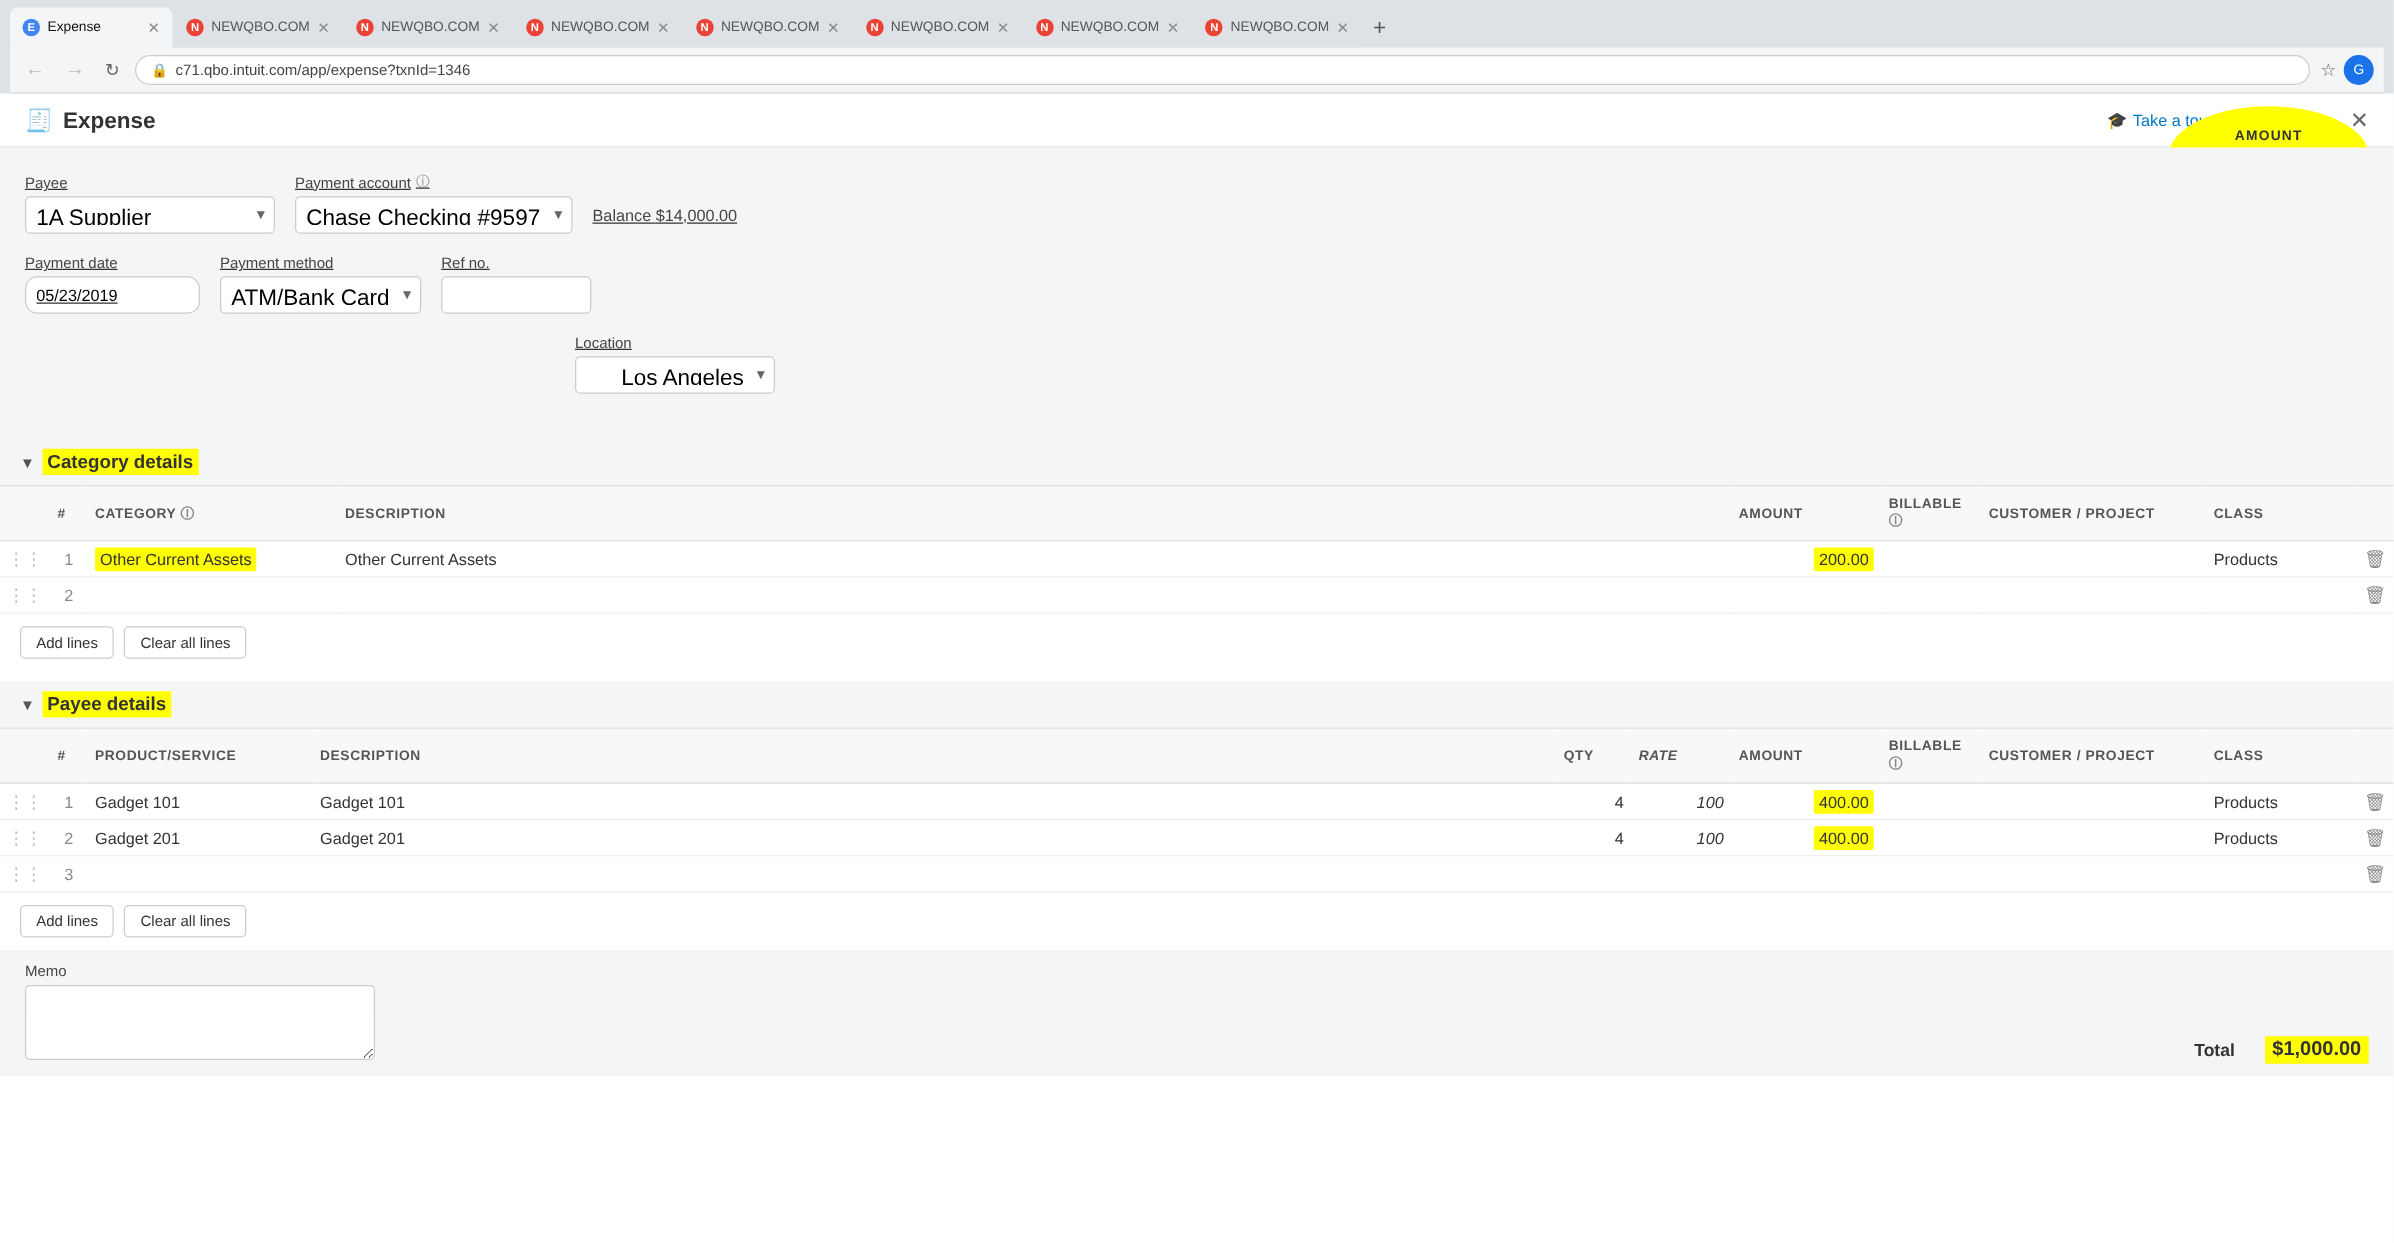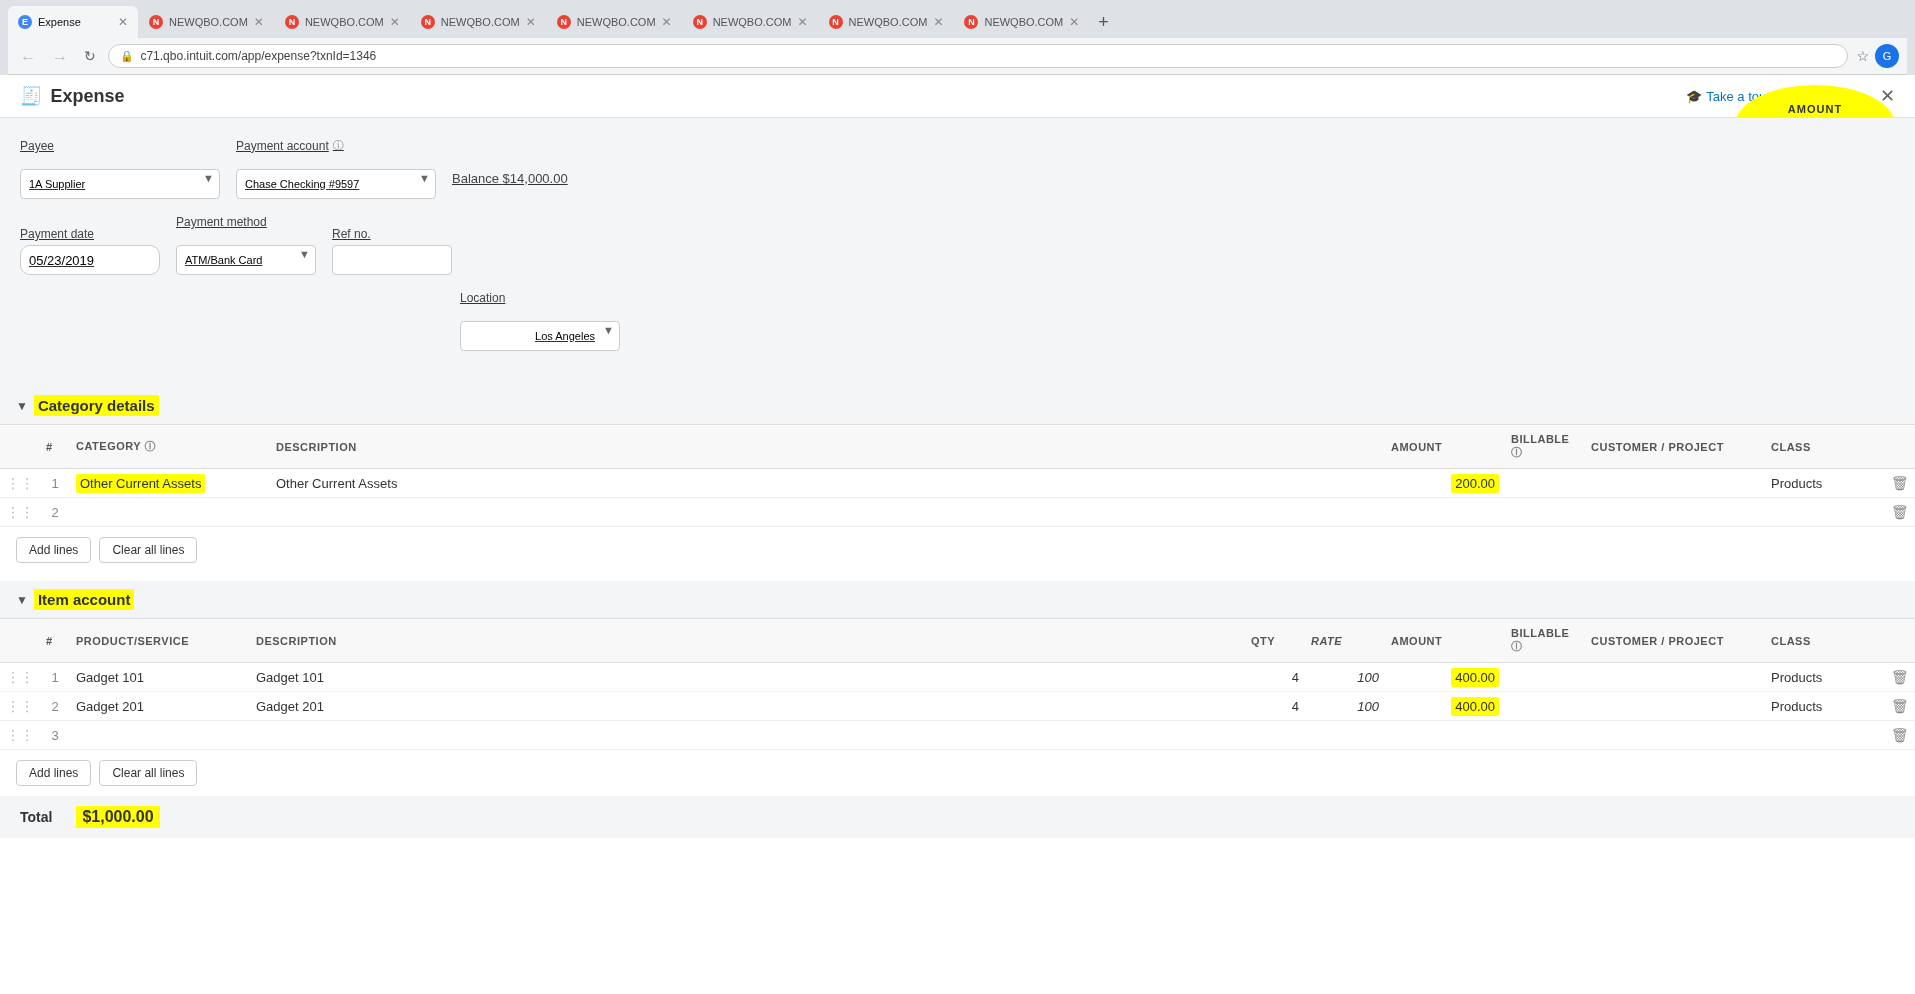--- a/index.html
+++ b/index.html
@@ -44,21 +44,21 @@
     .amount-value { font-size: 28px; font-weight: bold; color: #111; }
 
     
     .form-area { padding: 20px; background: #f4f5f7; position: relative; }
     .form-row { display: flex; align-items: flex-end; gap: 16px; margin-bottom: 16px; }
     .form-group { display: flex; flex-direction: column; gap: 4px; text-decoration: underline; }
     .form-label { font-size: 12px; color: #444; display: flex; align-items: center; gap: 4px; }
     .form-label-info { font-size: 11px; color: #888; cursor: pointer; }
     .form-input { border: 1px solid #ccc; border-radius: 4px; padding: 6px 8px; font-size: 13px; background: #fff; height: 30px; }
     .form-select-wrapper { position: relative; display: inline-flex; align-items: center; }
-    .form-select { border: 1px solid #ccc; border-radius: 4px; padding: 6px 24px 6px 8px; font-size: 11px; background: #fff; appearance: none; height: 30px; min-width: 180px; margin-top: 12px; }
+    .form-select { border: 1px solid #ccc; border-radius: 4px; padding: 6px 24px 6px 8px; font-size: 18px; background: #fff; appearance: none; height: 30px; min-width: 180px; }
     .select-arrow { position: absolute; right: 6px; pointer-events: none; font-size: 11px; color: #666; }
     .balance-text { font-size: 13px; color: #444; margin-left: 8px; align-self: center; }
     .ref-input { width: 120px; }
     .location-select { min-width: 160px; text-align: right; }
 
     
     .section-header { display: flex; align-items: center; gap: 6px; padding: 8px 16px; background: #f4f5f7; }
     .section-toggle { cursor: pointer; color: #555; font-size: 12px; }
     .section-title { font-size: 15px; font-weight: bold; background: #ffff00; padding: 2px 4px; }
 
@@ -320,21 +320,21 @@
       </tbody>
     </table>
     <div class="table-actions">
       <button class="action-btn">Add lines</button>
       <button class="action-btn">Clear all lines</button>
     </div>
   </div>
 
   <div class="section-header" style="margin-top:8px;">
     <span class="section-toggle">▼</span>
-    <span class="section-title">Item account</span>
+    <span class="section-title">Payee details</span>
   </div>
   <div class="table-section">
     <table class="expense-table">
       <thead>
         <tr>
           <th class="col-drag"></th>
           <th class="col-num">#</th>
           <th class="col-product">PRODUCT/SERVICE</th>
           <th class="col-description">DESCRIPTION</th>
           <th class="col-qty">QTY</th>
@@ -394,19 +394,23 @@
         </tr>
       </tbody>
     </table>
     <div class="table-actions">
       <button class="action-btn">Add lines</button>
       <button class="action-btn">Clear all lines</button>
     </div>
   </div>
 
   <div style="display:flex; align-items:flex-start; justify-content:space-between; padding: 10px 20px; background:#f4f5f7;">
+    <div class="memo-section" style="padding:0;">
+      <div class="memo-label">Memo</div>
+      <textarea class="memo-input" style=""></textarea>
+    </div>
     <div class="total-row" style="padding:0;align-items:center;margin-top:auto;">
       <span class="total-label">Total</span>
       <span class="total-value">$1,000.00</span>
     </div>
   </div>
 
 </div>
 
 </body></html>

